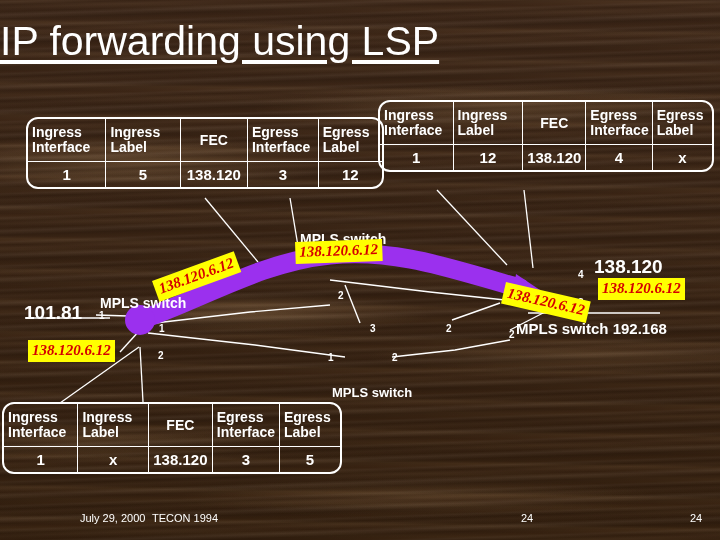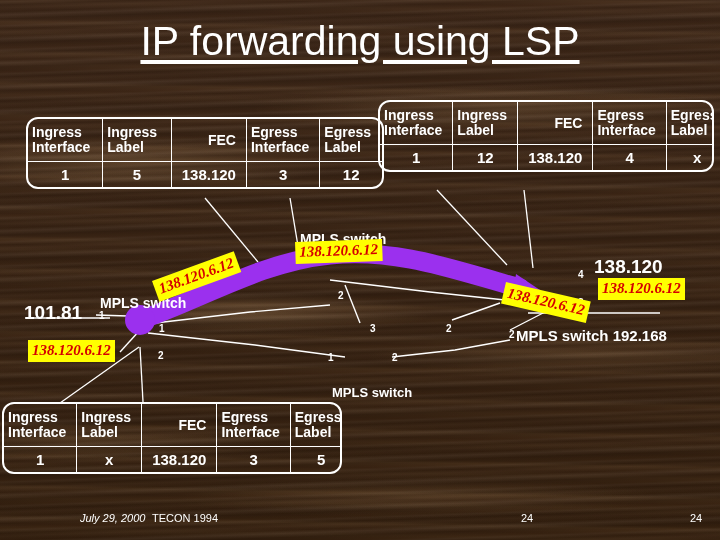--- a/index.html
+++ b/index.html
@@ -36,45 +36,45 @@
       radial-gradient(ellipse 280px 28px at 12% 82%, rgba(186,146,100,.22), rgba(186,146,100,0) 70%),
       radial-gradient(ellipse 340px 30px at 58% 92%, rgba(176,136,92,.20), rgba(176,136,92,0) 70%),
       linear-gradient(#3d2718,#34200f);
     z-index:0;
   }
 
   .layer{position:absolute;left:0;top:0;width:720px;height:540px;z-index:5;}
 
   
   #title{
-    position:absolute;left:0;top:18px;width:720px;text-align:center;
+    position:absolute;left:0;top:18px;width:720px;text-align:left;
     color:#ffffff;font-size:41px;line-height:46px;letter-spacing:0px;
     text-decoration:underline;text-underline-offset:5px;
     z-index:20;white-space:nowrap;
   }
 
   
   .fwd-table{
     position:absolute;z-index:22;
     border:2px solid #ffffff;border-radius:12px;
     color:#ffffff;
     box-sizing:border-box;
     overflow:hidden;
   }
   .fwd-table table{border-collapse:collapse;width:100%;height:100%;}
   .fwd-table th,.fwd-table td{
     border:1px solid #ffffff;
     color:#ffffff;font-weight:bold;text-align:center;vertical-align:middle;
-    padding:0 10px;
+    padding:0 2px;
   }
   .fwd-table th{font-size:14px;line-height:15px;height:42px;}
   .fwd-table td{font-size:15px;line-height:16px;height:26px;}
   .fwd-table tr th:first-child,.fwd-table tr td:first-child{border-left:none;}
   .fwd-table tr th:last-child,.fwd-table tr td:last-child{border-right:none;}
-  .fwd-table tr:first-child th{border-top:none;text-align:right;}
+  .fwd-table tr:first-child th{border-top:none;}
   .fwd-table tr:last-child td{border-bottom:none;}
   .th-l{text-align:left !important;padding-left:4px !important;}
 
   
   .c-ii{width:22%;} .c-il{width:21%;} .c-fec{width:19%;} .c-ei{width:20%;} .c-el{width:18%;}
 
   
   .pkt{
     position:absolute;z-index:28;
     background:#ffff00;color:#d40000;font-weight:bold;
@@ -239,21 +239,21 @@
 </div>
 
 <div class="wlabel" style="left:24px;top:302px;font-size:19px;">101.81</div>
 
 <div class="wlabel" style="left:594px;top:256px;font-size:19px;">138.120</div>
 
 <div class="wlabel" style="left:100px;top:295px;font-size:14px;z-index:24;">MPLS switch</div>
 
 <div class="wlabel" style="left:300px;top:231px;font-size:14px;z-index:24;">MPLS switch</div>
 
-<div class="wlabel" style="left:516px;top:327px;font-size:15px;">MPLS switch 192.168</div>
+<div class="wlabel" style="left:516px;top:320px;font-size:15px;">MPLS switch 192.168</div>
 
 <div class="wlabel" style="left:332px;top:385px;font-size:13px;">MPLS switch</div>
 
 <div class="wlabel" style="left:99px;top:310px;font-size:10px;">1</div>
 <div class="wlabel" style="left:159px;top:323px;font-size:10px;">1</div>
 <div class="wlabel" style="left:158px;top:350px;font-size:10px;">2</div>
 <div class="wlabel" style="left:338px;top:290px;font-size:10px;">2</div>
 <div class="wlabel" style="left:370px;top:323px;font-size:10px;">3</div>
 <div class="wlabel" style="left:328px;top:352px;font-size:10px;">1</div>
 <div class="wlabel" style="left:392px;top:352px;font-size:10px;">2</div>
@@ -266,16 +266,16 @@
 <div class="pkt" style="left:28px;top:340px;">138.120.6.12</div>
 
 <div class="pkt" style="left:152px;top:281px;transform:rotate(-20deg);transform-origin:left top;">138.120.6.12</div>
 
 <div class="pkt" style="left:295px;top:242px;transform:rotate(-2deg);transform-origin:left top;">138.120.6.12</div>
 
 <div class="pkt" style="left:506px;top:282px;transform:rotate(13deg);transform-origin:left top;">138.120.6.12</div>
 
 <div class="pkt" style="left:598px;top:278px;">138.120.6.12</div>
 
-<div class="footer" style="left:80px;top:512px;font-style:italic;">July 29, 2000</div>
+<div class="footer" style="left:80px;top:512px;">July 29, 2000</div>
 <div class="footer" style="left:152px;top:512px;">TECON 1994</div>
 <div class="footer" style="left:521px;top:512px;">24</div>
 <div class="footer" style="left:690px;top:512px;">24</div>
 
 </body></html>

